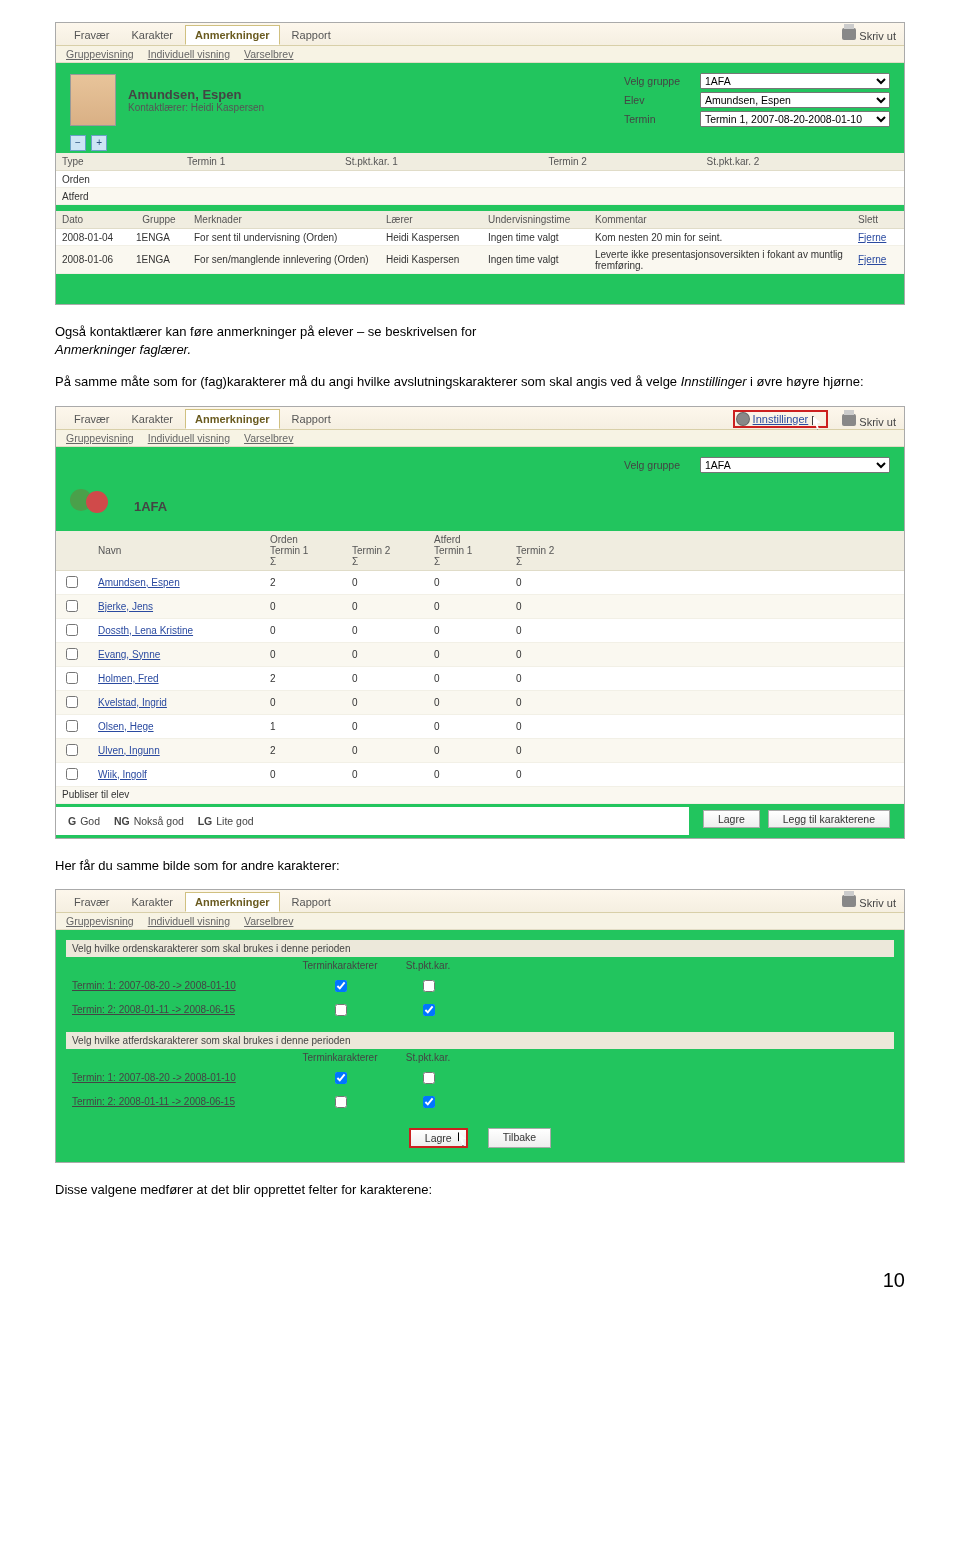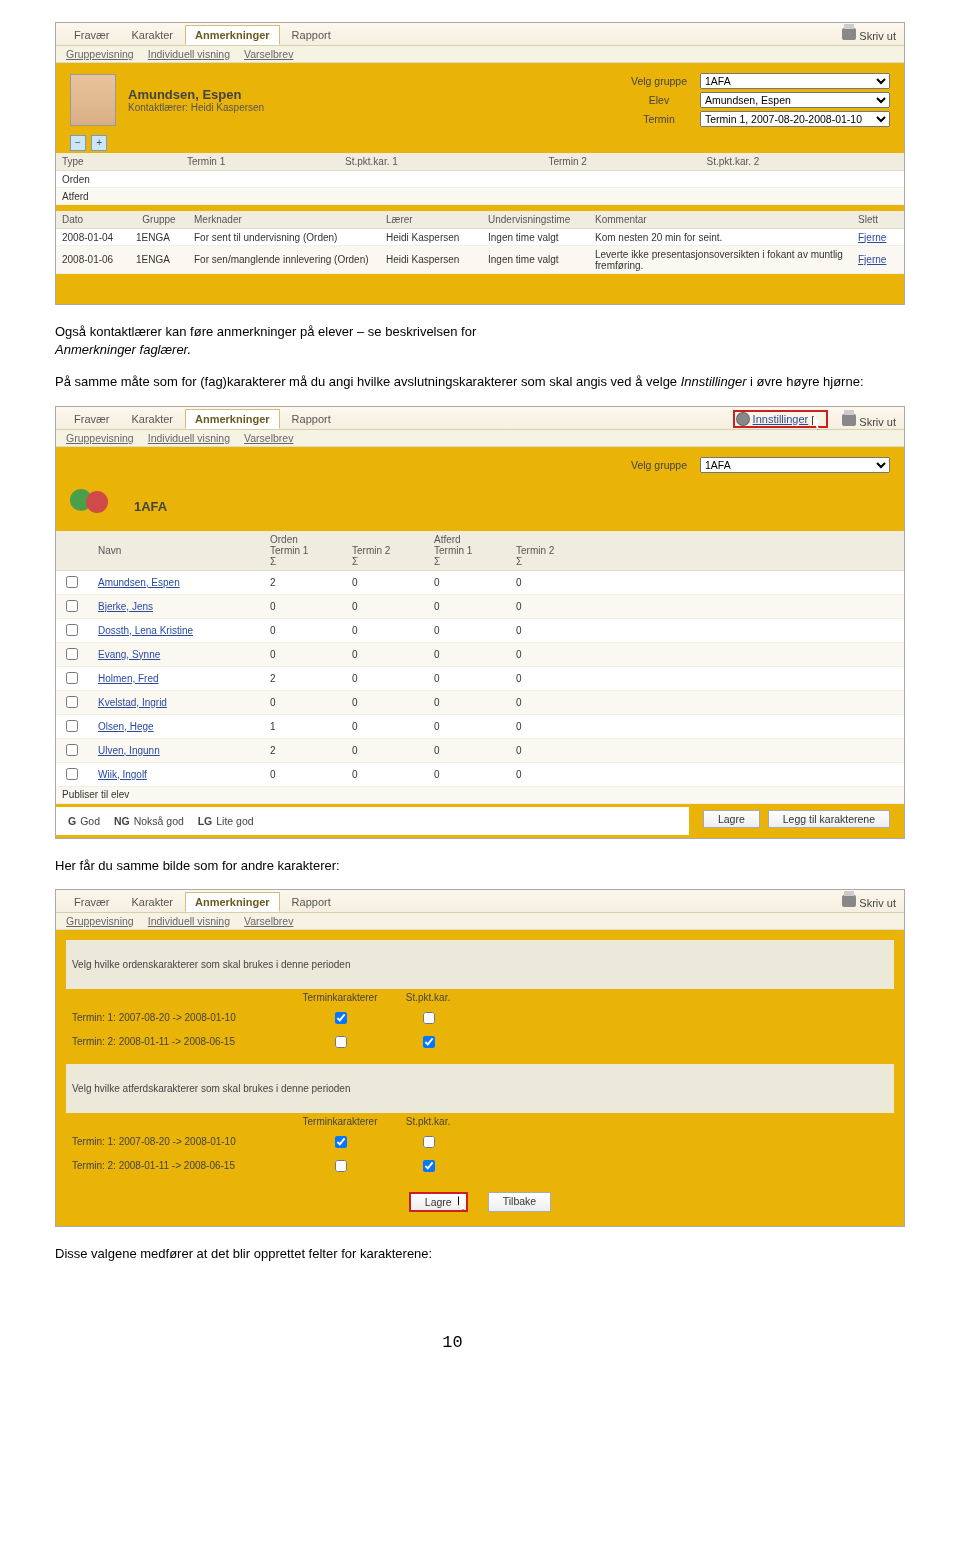--- a/index.html
+++ b/index.html
@@ -1,62 +1,62 @@
 <!DOCTYPE html>
 <html><head>
 <meta charset="utf-8">
 <style>
   body{margin:0;background:#fff;font-family:Arial,Helvetica,sans-serif;font-size:13px;color:#000;width:960px;}
   .wrap{padding:22px 55px 30px 55px;}
   .section{margin:0 0 18px 0;}
   .para{font-size:13px;line-height:1.4;margin:0 0 14px 0;}
   .ital{font-style:italic;}
-  .shot{border:1px solid #aaa;background:#eab308;font-size:11px;color:#444;}
+  .shot{border:1px solid #aaa;background:#22c55e;font-size:11px;color:#444;}
   .tabs{display:flex;align-items:center;background:linear-gradient(#fdf7ec,#f5efe1);border-bottom:1px solid #d8cfa8;padding:2px 8px 0 8px;}
   .tabs .tab{padding:3px 9px;border:1px solid transparent;margin-right:2px;color:#555;}
   .tabs .tab.active{background:#fff;border:1px solid #d0c080;border-bottom:1px solid #fff;font-weight:bold;color:#6a5b20;}
   .tabs-right{margin-left:auto;display:flex;align-items:flex-end;gap:14px;}
   .link{color:#2a4aa0;text-decoration:underline;cursor:pointer;}
   .icon{display:inline-block;}
   .icon.print{width:14px;height:12px;background:#888;border-radius:2px;position:relative;}
   .icon.print:before{content:"";position:absolute;top:-4px;left:2px;width:10px;height:5px;background:#ccc;}
   .icon.gear{width:12px;height:12px;border-radius:50%;background:#888;box-shadow:0 0 0 1px #666;}
   .subtabs{display:flex;gap:14px;padding:2px 10px;background:#f7f3e4;border-bottom:1px solid #e2dcc5;font-size:10.5px;}
   .subtabs .sub{color:#666;text-decoration:underline;}
   .filters{display:flex;justify-content:flex-end;gap:30px;padding:10px 14px 6px 14px;font-size:10.5px;}
   .filters .row{display:flex;align-items:center;gap:6px;}
-  .filters label{min-width:70px;text-align:center;}
+  .filters label{min-width:70px;text-align:left;}
   .filters select{font-size:10.5px;width:190px;}
   .person{display:flex;align-items:center;gap:12px;padding:6px 14px 2px 14px;}
   .avatar{width:44px;height:50px;background:linear-gradient(#e8c49a,#d9b085);border:1px solid #999;}
   .avatar.group{width:52px;height:44px;border:none;background:none;position:relative;}
   .avatar.group:before,.avatar.group:after{content:"";position:absolute;width:22px;height:22px;border-radius:50%;}
   .avatar.group:before{background:#4aa04a;left:0;top:4px;}
   .avatar.group:after{background:#d04a4a;left:16px;top:6px;}
   .pname{font-weight:bold;font-size:13px;}
   .psub{font-size:10px;color:#555;}
   .btnsq{width:14px;height:14px;display:inline-block;background:#cde5f5;border:1px solid #6aa0c8;font-size:10px;line-height:13px;text-align:center;color:#2a5080;margin-right:2px;}
   .tbl{width:100%;border-collapse:collapse;font-size:10px;color:#333;}
   .tbl th{background:#f0ede0;text-align:left;font-weight:normal;padding:3px 6px;border-bottom:1px solid #e0dcc8;color:#555;}
   .tbl td{padding:2.5px 6px;background:#fff;border-bottom:1px solid #f2f0e6;}
   .tbl tr.alt td{background:#faf8f0;}
   .legend{padding:8px 12px;font-size:10.5px;background:#fff;display:flex;align-items:center;gap:4px;}
   .btn{display:inline-block;padding:2px 14px;border:1px solid #aaa;background:linear-gradient(#fff,#eee);font-size:10.5px;color:#333;}
   .btnrow{display:flex;justify-content:flex-end;gap:8px;padding:6px 14px 10px 14px;}
   .setbox{margin:10px 10px 4px 10px;}
-  .setbox .shade{background:#ece8da;padding:19px 6px;font-size:10px;color:#444;}
+  .setbox .shade{background:#ece8da;padding:3px 6px;font-size:10px;color:#444;}
   .setrow{display:flex;align-items:center;gap:8px;padding:3px 6px;font-size:10px;}
-  .setrow .c1{width:210px;}
+  .setrow .c1{width:210px;text-decoration:underline;}
   .setrow .c2{width:100px;text-align:center;}
   .setrow .c3{width:60px;text-align:center;}
   .chk{width:12px;height:12px;}
   .centerbtns{display:flex;justify-content:center;gap:20px;padding:10px 0 14px 0;}
   .redbox{border:2px solid #cc2020;padding:0 2px;display:inline-flex;align-items:center;gap:4px;}
   .cursor{display:inline-block;width:10px;height:12px;background:#fff;border:1px solid #000;clip-path:polygon(0 0,70% 50%,40% 55%,55% 95%,40% 100%,25% 60%,0 70%);position:relative;top:4px;}
-  .pagenum{text-align:center;padding:26px 55px 0 0;font-size:17px;font-family:Liberation Mono, monospace;}
+  .pagenum{text-align:right;padding:26px 55px 0 0;font-size:20px;}
 </style>
 </head>
 <body>
 
 <div class="wrap">
 
   <div class="section shot">
     <div class="tabs">
       <span class="tab">Fravær</span>
       <span class="tab">Karakter</span>

